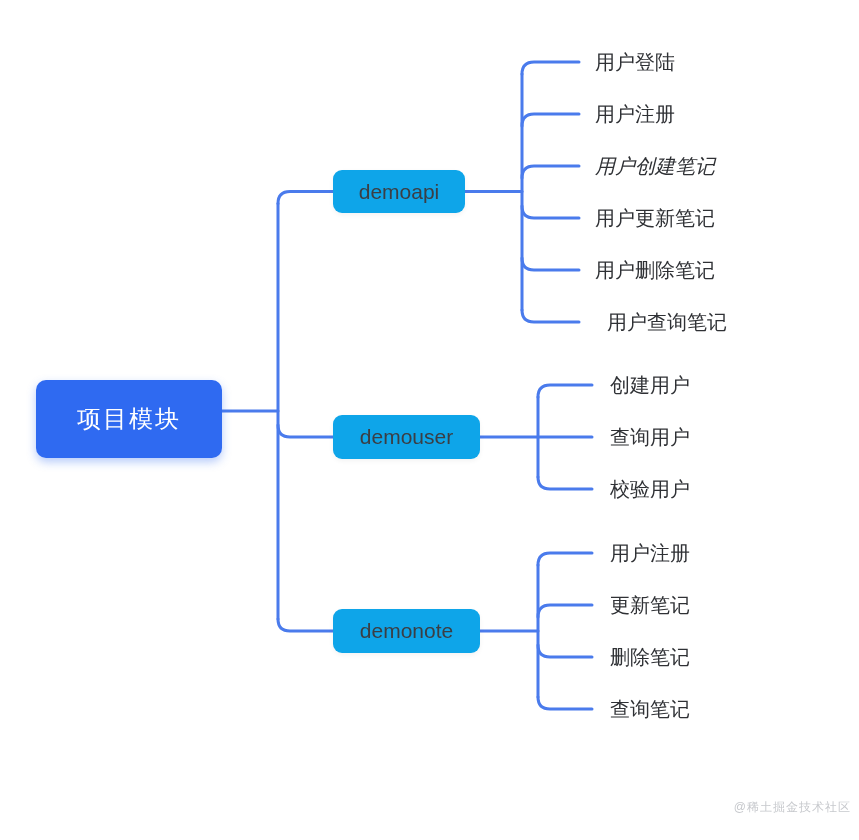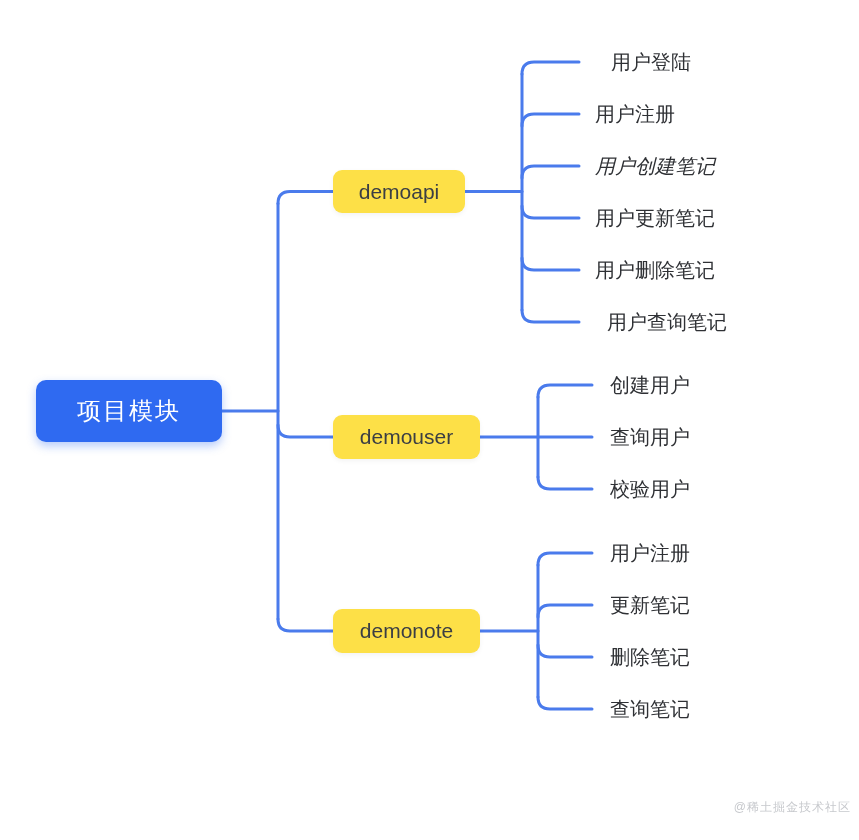--- a/index.html
+++ b/index.html
@@ -32,21 +32,21 @@
   }
   .root-node {
     background: #2f6af1;
     color: #ffffff;
     border-radius: 10px;
     font-size: 24px;
     letter-spacing: 2px;
     box-shadow: 0 4px 10px rgba(47, 106, 241, 0.35);
   }
   .branch-node {
-    background: #fde047;
+    background: #0ea5e9;
     color: #3b3e44;
     border-radius: 9px;
     font-size: 21px;
     box-shadow: 0 2px 5px rgba(0, 0, 0, 0.05);
   }
   .leaf-node {
     position: absolute;
     color: #2f3135;
     font-size: 20px;
     line-height: 28px;
@@ -86,23 +86,23 @@
       <path d="M 538 477 Q 538 489 550 489 H 592" fill="none" stroke="#4a7bec" stroke-width="3" stroke-linecap="round"></path>
       <path d="M 278 619 Q 278 631 290 631 H 333" fill="none" stroke="#4a7bec" stroke-width="3" stroke-linecap="round"></path>
       <path d="M 480 631 H 538" fill="none" stroke="#4a7bec" stroke-width="3" stroke-linecap="round"></path>
       <path d="M 538 565 V 697" fill="none" stroke="#4a7bec" stroke-width="3" stroke-linecap="round"></path>
       <path d="M 538 565 Q 538 553 550 553 H 592" fill="none" stroke="#4a7bec" stroke-width="3" stroke-linecap="round"></path>
       <path d="M 538 617 Q 538 605 550 605 H 592" fill="none" stroke="#4a7bec" stroke-width="3" stroke-linecap="round"></path>
       <path d="M 538 645 Q 538 657 550 657 H 592" fill="none" stroke="#4a7bec" stroke-width="3" stroke-linecap="round"></path>
       <path d="M 538 697 Q 538 709 550 709 H 592" fill="none" stroke="#4a7bec" stroke-width="3" stroke-linecap="round"></path>
     </svg>
   <div id="nodes">
-      <div class="node root-node" style="left: 36px; top: 380px; width: 186px; height: 62px;">项目模块</div>
+      <div class="node root-node" style="left: 36px; top: 380px; width: 186px; height: 78px;">项目模块</div>
       <div class="node branch-node" style="left: 333px; top: 170px; width: 132px; height: 43px;">demoapi</div>
-      <div class="leaf-node" style="left: 595px; top: 48px; margin-left: 16px;">用户登陆</div>
+      <div class="leaf-node" style="left: 595px; top: 48px;">用户登陆</div>
       <div class="leaf-node" style="left: 595px; top: 100px;">用户注册</div>
       <div class="leaf-node" style="left: 595px; top: 152px; font-style: italic;">用户创建笔记</div>
       <div class="leaf-node" style="left: 595px; top: 204px;">用户更新笔记</div>
       <div class="leaf-node" style="left: 595px; top: 256px;">用户删除笔记</div>
       <div class="leaf-node" style="left: 595px; top: 308px; margin-left: 12px;">用户查询笔记</div>
       <div class="node branch-node" style="left: 333px; top: 415px; width: 147px; height: 44px;">demouser</div>
       <div class="leaf-node" style="left: 610px; top: 371px;">创建用户</div>
       <div class="leaf-node" style="left: 610px; top: 423px;">查询用户</div>
       <div class="leaf-node" style="left: 610px; top: 475px;">校验用户</div>
       <div class="node branch-node" style="left: 333px; top: 609px; width: 147px; height: 44px;">demonote</div>

